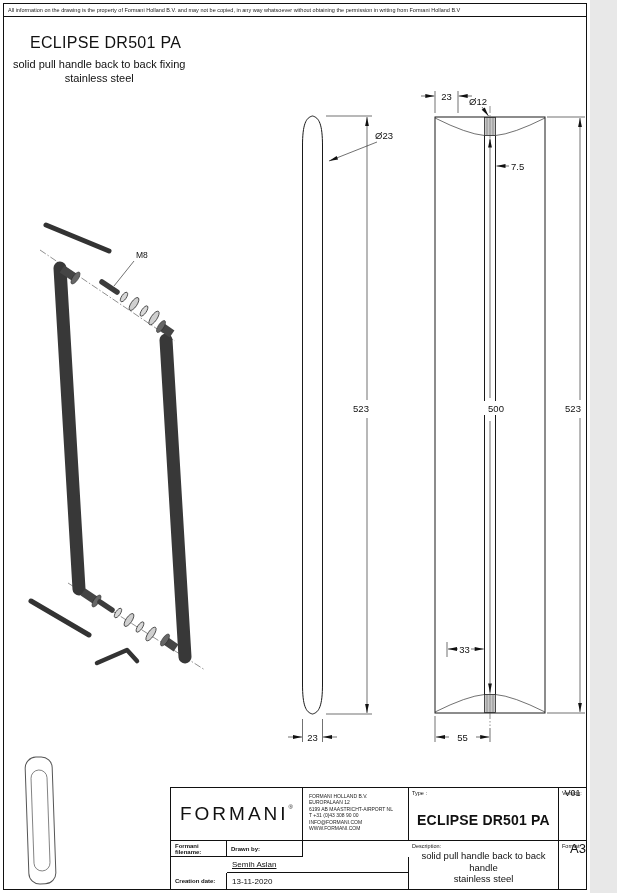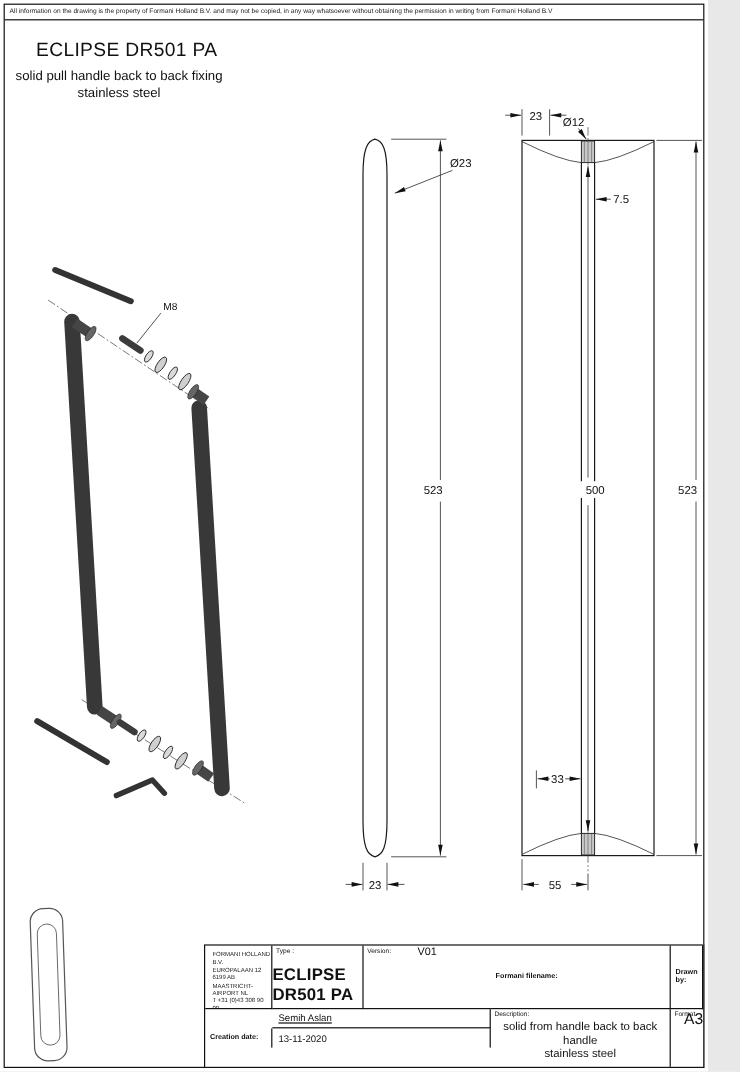--- a/index.html
+++ b/index.html
@@ -195,20 +195,24 @@
     </g>
 
     <g transform="rotate(-2 40 820)">
       <rect x="27" y="757" width="27" height="127" rx="11" fill="none" stroke="#555" stroke-width="1"></rect>
       <rect x="32.5" y="770" width="16" height="101" rx="8" fill="none" stroke="#666" stroke-width=".8"></rect>
     </g>
   </svg>
 
   <div class="tb">
 
+    <div class="logo-cell">
+      <span>FORMANI</span>
+        <span class="logo-mark">®</span>
+    </div>
 
     <div class="addr-cell">
       <div>FORMANI HOLLAND B.V.</div>
       <div>EUROPALAAN 12</div>
       <div>6199 AB MAASTRICHT-AIRPORT NL</div>
       <div>T +31 (0)43 308 90 00</div>
       <div>INFO@FORMANI.COM</div>
       <div>WWW.FORMANI.COM</div>
     </div>
 
@@ -220,21 +224,21 @@
     <div class="version-cell no-r">
       <span class="tinylbl">Version:</span>
       <div class="ver-val">V01</div>
     </div>
 
     <div class="lblc">Formani filename:</div>
 
     <div class="desc-cell no-b">
       <span class="tinylbl">Description:</span>
       <div class="desc-body">
-        <div>solid from handle back to back</div>
+        <div>solid pull handle back to back</div>
         <div>handle</div>
         <div>stainless steel</div>
       </div>
     </div>
 
     <div class="format-cell no-r no-b">
       <span class="tinylbl">Format</span>
       <div class="fmt-val">A3</div>
     </div>
 

